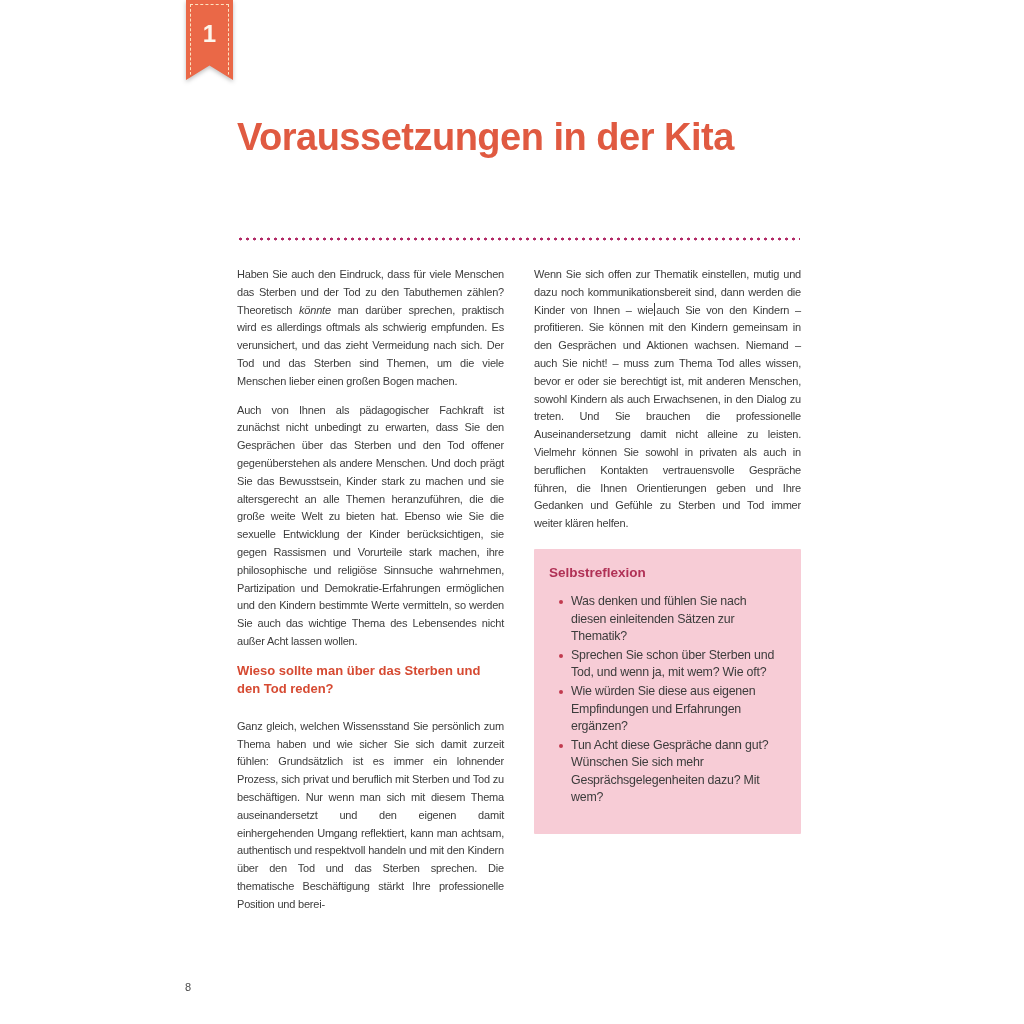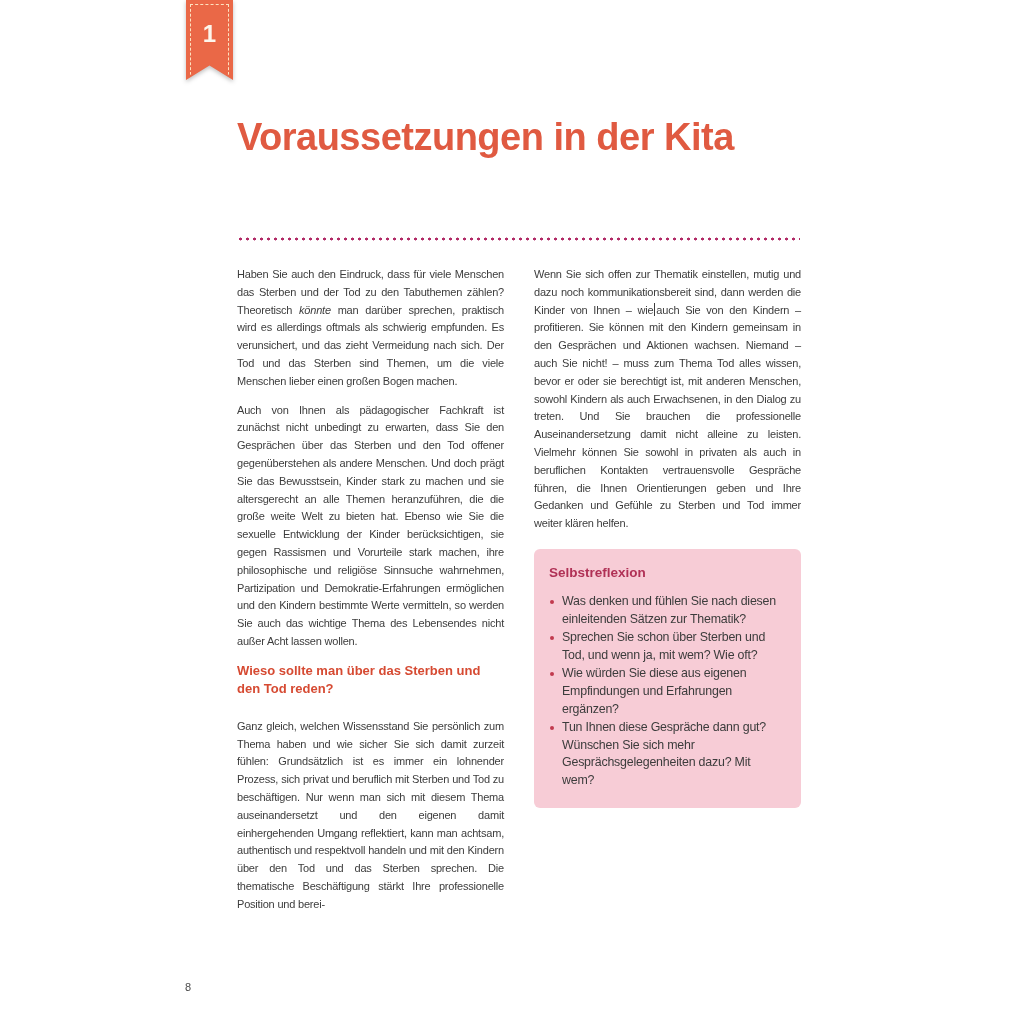--- a/index.html
+++ b/index.html
@@ -71,31 +71,31 @@
   .text-cursor{
     display:inline-block;width:1px;height:13px;
     margin:0 1px -2px 1px;background:#3c3c3c;
   }
   .italic{font-style:italic;}
 
   
   .reflection-box{
     margin-top:16px;
     background:var(--box_bg,#f7ccd6);
-    border-radius:6px;
+    border-radius:1px;
     padding:16px 15px 18px 15px;
     box-sizing:border-box;
   }
   .reflection-title{
     margin:0 0 13px 0;
     font-size:13.5px;font-weight:bold;
     color:var(--box_title,#b03156);
   }
   .reflection-list{
-    margin:0;padding:0;list-style:none;
+    margin:9px;padding:0;list-style:none;
   }
   .reflection-list li{
     position:relative;
     padding-left:13px;
     margin-bottom:1px;
     font-size:12.4px;line-height:17.6px;letter-spacing:-.2px;
   }
   .reflection-list li::before{
     content:"";
     position:absolute;left:1px;top:7px;
@@ -135,21 +135,21 @@
 
     <div class="col">
       <p><span>Wenn Sie sich offen zur Thematik einstellen, mutig und dazu noch kommunikationsbereit sind, dann werden die Kinder von Ihnen – wie</span><span class="text-cursor"></span><span>auch Sie von den Kindern – profitieren. Sie können mit den Kindern gemeinsam in den Gesprächen und Aktionen wachsen. Niemand – auch Sie nicht! – muss zum Thema Tod alles wissen, bevor er oder sie berechtigt ist, mit anderen Menschen, sowohl Kindern als auch Erwachsenen, in den Dialog zu treten. Und Sie brauchen die professionelle Auseinandersetzung damit nicht alleine zu leisten. Vielmehr können Sie sowohl in privaten als auch in beruflichen Kontakten vertrauensvolle Gespräche führen, die Ihnen Orientierungen geben und Ihre Gedanken und Gefühle zu Sterben und Tod immer weiter klären helfen.</span></p>
 
       <div class="reflection-box">
         <h4 class="reflection-title">Selbstreflexion</h4>
         <ul class="reflection-list">
           <li>Was denken und fühlen Sie nach diesen einleitenden Sätzen zur Thematik?</li>
           <li>Sprechen Sie schon über Sterben und Tod, und wenn ja, mit wem? Wie oft?</li>
           <li>Wie würden Sie diese aus eigenen Empfindungen und Erfahrungen ergänzen?</li>
-          <li>Tun Ihnen diese Gespräche dann gut? Wünschen Sie sich mehr Gesprächsgelegenheiten dazu? Mit wem?</li>
+          <li>Tun Acht diese Gespräche dann gut? Wünschen Sie sich mehr Gesprächsgelegenheiten dazu? Mit wem?</li>
         </ul>
       </div>
     </div>
 
   </div>
 
   <div class="page-number">8</div>
 
 </div>
 

